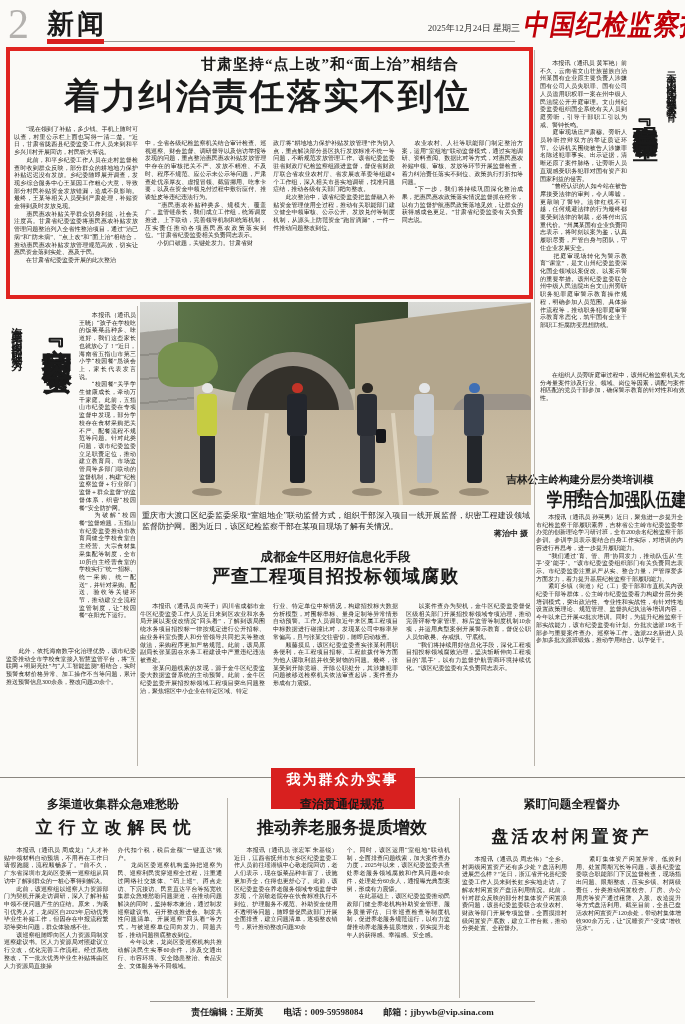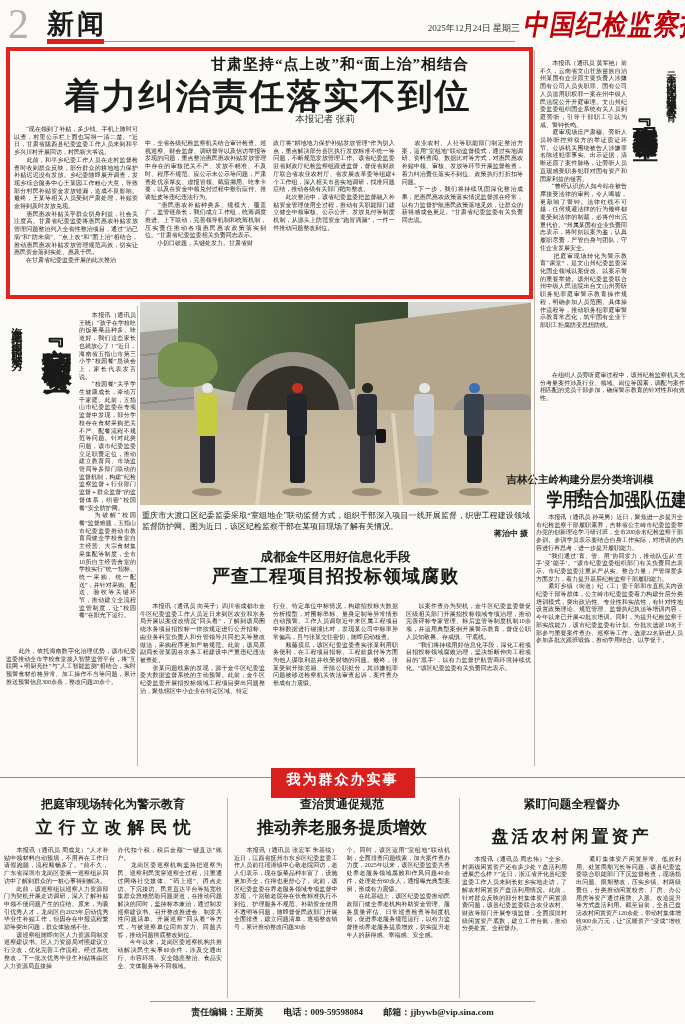--- a/index.html
+++ b/index.html
@@ -15,21 +15,21 @@
   .page-num{left:8px;top:0px;font-size:42px;color:#b3b1ae;font-family:"Liberation Serif",serif;}
   .section{left:47px;top:6px;font-size:27px;font-weight:bold;letter-spacing:3px;}
   .head-rule{left:47px;top:41px;width:468px;height:1px;background:#9a9691;}
   .head-redbar{left:47px;top:39px;width:57px;height:5px;}
   .head-date{left:380px;top:22px;width:140px;font-size:9px;text-align:right;color:#333;}
   .masthead{left:528px;top:6px;font-size:25px;font-weight:900;color:#bf0008;
             transform:skewX(-10deg) scaleY(1.12);transform-origin:left top;letter-spacing:1px;white-space:nowrap;}
 
   
   .lead-box{left:6px;top:47px;width:519px;height:244px;border:4px solid #e02420;}
-  .lead-kicker{left:135px;top:4px;width:390px;text-align:center;font-size:15px;font-weight:bold;letter-spacing:1px;}
+  .lead-kicker{left:125px;top:4px;width:390px;text-align:center;font-size:15px;font-weight:bold;letter-spacing:1px;}
   .lead-title{left:8px;top:22px;width:500px;text-align:center;font-size:35px;font-weight:bold;
               letter-spacing:2px;white-space:nowrap;}
   .lead-byline{left:120px;top:62px;width:390px;text-align:center;font-size:9.5px;color:#333;}
   .lead-cols{left:4px;top:75px;width:509px;height:164px;display:flex;gap:7px;}
   .lead-cols .c1{flex:0 0 124px;}
   .lead-cols .cN{flex:1 1 0;padding-top:14px;}
 
   
   .campus-kicker{left:9px;top:318px;height:175px;font-size:11px;font-weight:bold;letter-spacing:3px;}
   .campus-title{left:36px;top:324px;height:320px;font-size:30px;font-weight:bold;letter-spacing:2px;}
@@ -82,21 +82,21 @@
 
   
   .tr-kicker{left:504px;top:473px;width:152px;text-align:center;font-size:10.5px;font-weight:bold;}
   .tr-title{left:533px;top:487px;width:152px;text-align:center;font-size:19px;font-weight:bold;
             transform:scaleX(.82);transform-origin:center top;white-space:nowrap;}
   .tr-body{left:536px;top:514px;width:147px;height:250px;}
 
   
   .sec-rule{left:0;top:777px;width:685px;height:1px;background:#8a8680;}
   .banner{left:50%;top:768px;transform:translateX(-50%);color:#fff;font-size:14px;font-weight:bold;
-          padding:3px 16px 9px;letter-spacing:2px;white-space:nowrap;}
+          padding:3px 16px 20px;letter-spacing:2px;white-space:nowrap;}
   .bk{top:796px;}
   .bk-kicker{text-align:center;font-size:12px;font-weight:bold;}
   .bk-title{text-align:center;font-size:17px;font-weight:bold;margin-top:3px;white-space:nowrap;}
   .bk-title.wide{letter-spacing:6px;text-indent:6px;}
   .bk-cols{display:flex;gap:9px;margin-top:8px;height:146px;}
   .bk-cols div{flex:1 1 0;}
   .bkA{left:4px;width:218px;} .bkB{left:234px;width:216px;} .bkC{left:462px;width:219px;}
   .vr1{left:137px;top:306px;width:1px;height:460px;}
   .vr2{left:534px;top:50px;width:1px;height:716px;}
   .vr3{left:227px;top:798px;width:1px;height:200px;}
@@ -113,21 +113,20 @@
 <div class="abs page-num">2</div>
 <div class="abs section">新闻</div>
 <div class="abs head-rule"></div>
 <div class="abs head-redbar" style="background:#d8201f;"></div>
 <div class="abs head-date">2025年12月24日 星期三</div>
 <div class="abs masthead">中国纪检监察报</div>
 
 <div class="abs lead-box">
   <div class="abs lead-kicker">甘肃坚持“点上改”和“面上治”相结合</div>
   <div class="abs lead-title">着力纠治责任落实不到位</div>
-  <div class="abs lead-byline">本报记者 张莉</div>
   <div class="abs lead-cols">
     <div class="c1 body-text">　　“现在领到了补贴，多少钱、手机上随时可以查，村里公示栏上面也写得一清二楚。”近日，甘肃省陇西县纪委监委工作人员来到和平乡兴川村开展回访，村民靳大爷说。
 　　此前，和平乡纪委工作人员在走村监督检查时收到群众反映，部分群众的耕地地力保护补贴迟迟没有发放。乡纪委随即展开调查，发现乡综合服务中心王某因工作粗心大意，导致部分村民补贴资金发放错漏，造成不良影响。最终，王某等相关人员受到严肃处理，补贴资金得到及时发放兑现。
 　　惠民惠农补贴关乎群众切身利益，社会关注度高。甘肃省纪委监委将惠民惠农补贴发放管理问题整治列入全省性整治项目，通过“治已病”和“防未病”、“点上改”和“面上治”相结合，推动惠民惠农补贴发放管理规范高效，切实让惠民资金落到实处、惠及于民。
 　　在甘肃省纪委监委开展的此次整治</div>
     <div class="cN body-text">中，全省各级纪检监察机关结合审计检查、巡视巡察、财会监督、调研督导以及信访举报等发现的问题，重点整治惠民惠农补贴发放管理中存在的审核把关不严、发放不精准、不及时、程序不规范、应公示未公示等问题，严肃查处优亲厚友、虚报冒领、截留挪用、吃拿卡要，以及在资金申领兑付过程中敷衍应付、推诿扯皮等违纪违法行为。
 　　“惠民惠农补贴种类多、规模大、覆盖广，监管链条长，我们成立工作组，统筹调度推进、上下联动，完善领导机制和统筹机制，压实责任推动各项惠民惠农政策落实到位。”甘肃省纪委监委相关负责同志表示。
 　　小切口破题，关键处发力。甘肃省财</div>
     <div class="cN body-text">政厅将“耕地地力保护补贴发放管理”作为切入点，重点解决部分县区执行发放标准不统一等问题，不断规范发放管理工作。该省纪委监委驻省财政厅纪检监察组跟进监督，督促省财政厅联合省农业农村厅、省发展改革委等组建4个工作组，深入相关市县实地调研，找准问题症结，推动各级有关部门靶向整改。
 　　此次整治中，该省纪委监委把监督融入补贴资金管理使用全过程，推动有关职能部门建立健全申领审核、公示公开、发放兑付等制度机制，从源头上防范资金“跑冒滴漏”，一件一件推动问题整改到位。</div>
@@ -218,21 +217,21 @@
 
 <div class="abs rule vr1"></div>
 <div class="abs rule vr2"></div>
 <div class="abs rule vr3"></div>
 <div class="abs rule vr4"></div>
 
 <div class="abs sec-rule"></div>
 <div class="abs banner" style="background:#d8201f;">我为群众办实事</div>
 
 <div class="abs bk bkA">
-  <div class="bk-kicker">把庭审现场转化为警示教育</div>
+  <div class="bk-kicker">多渠道收集群众急难愁盼</div>
   <div class="bk-title wide">立行立改解民忧</div>
   <div class="bk-cols">
     <div class="body-text">　　本报讯（通讯员 周成龙）“人才补贴申领材料自动预填，不用再在工作日请假跑腿，流程顺畅多了。”前不久，广东省深圳市龙岗区委第一巡察组从回访中了解到群众的一桩心事得到解决。
 　　此前，该巡察组以巡察人力资源部门为契机开展走访调研，深入了解补贴申领不便问题产生的症结。原来，为吸引优秀人才，龙岗区自2023年启动优秀毕业生补贴工作，但因存在申报流程繁琐等突出问题，群众体验感不佳。
 　　该巡察组随即向区人力资源局制发巡察建议书。区人力资源局对照建议立行立改，优化完善工作流程。经过系统整改，下一批次优秀毕业生补贴将由区人力资源局直接操</div>
     <div class="body-text">办代扣个税，税后金额“一键直达”账户。
 　　龙岗区委巡察机构坚持把巡察为民、巡察利民贯穿巡察全过程，注重通过网络社交媒体、“码上巡”、蹲点走访、下沉接访、民意直达平台等拓宽收集群众急难愁盼问题渠道，在推动问题解决的同时，坚持标本兼治，通过制发巡察建议书、召开整改推进会、制发共性问题清单、开展巡察“回头看”等方式，与被巡察单位同向发力、同题共答，推动问题彻底整改到位。
 　　今年以来，龙岗区委巡察机构共推动解决民生实事60余件，涉及交通出行、市容环境、安全隐患整治、食品安全、文体服务等不同领域。</div>
   </div>
 </div>

